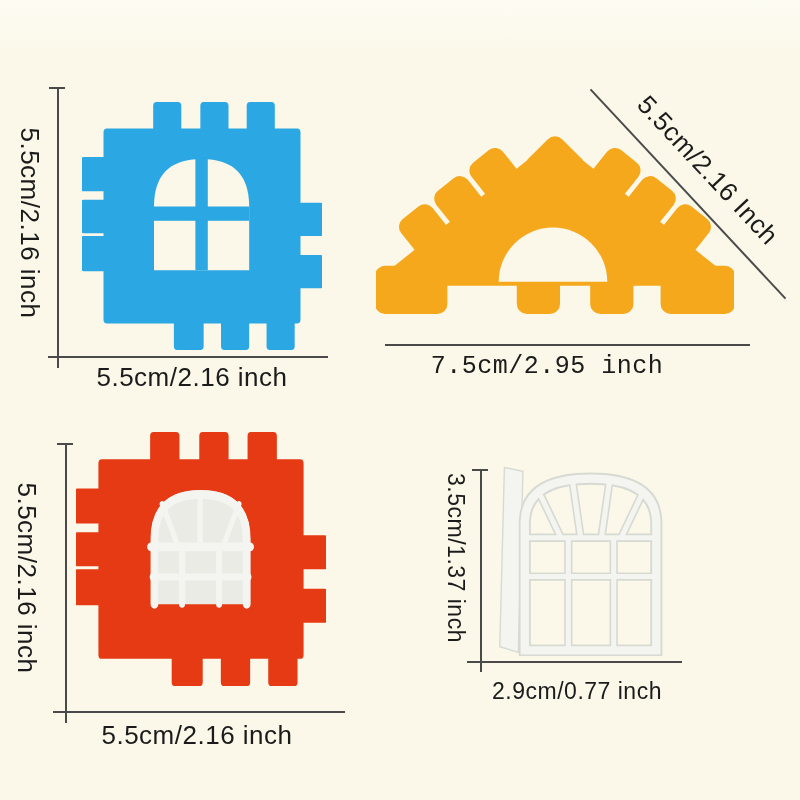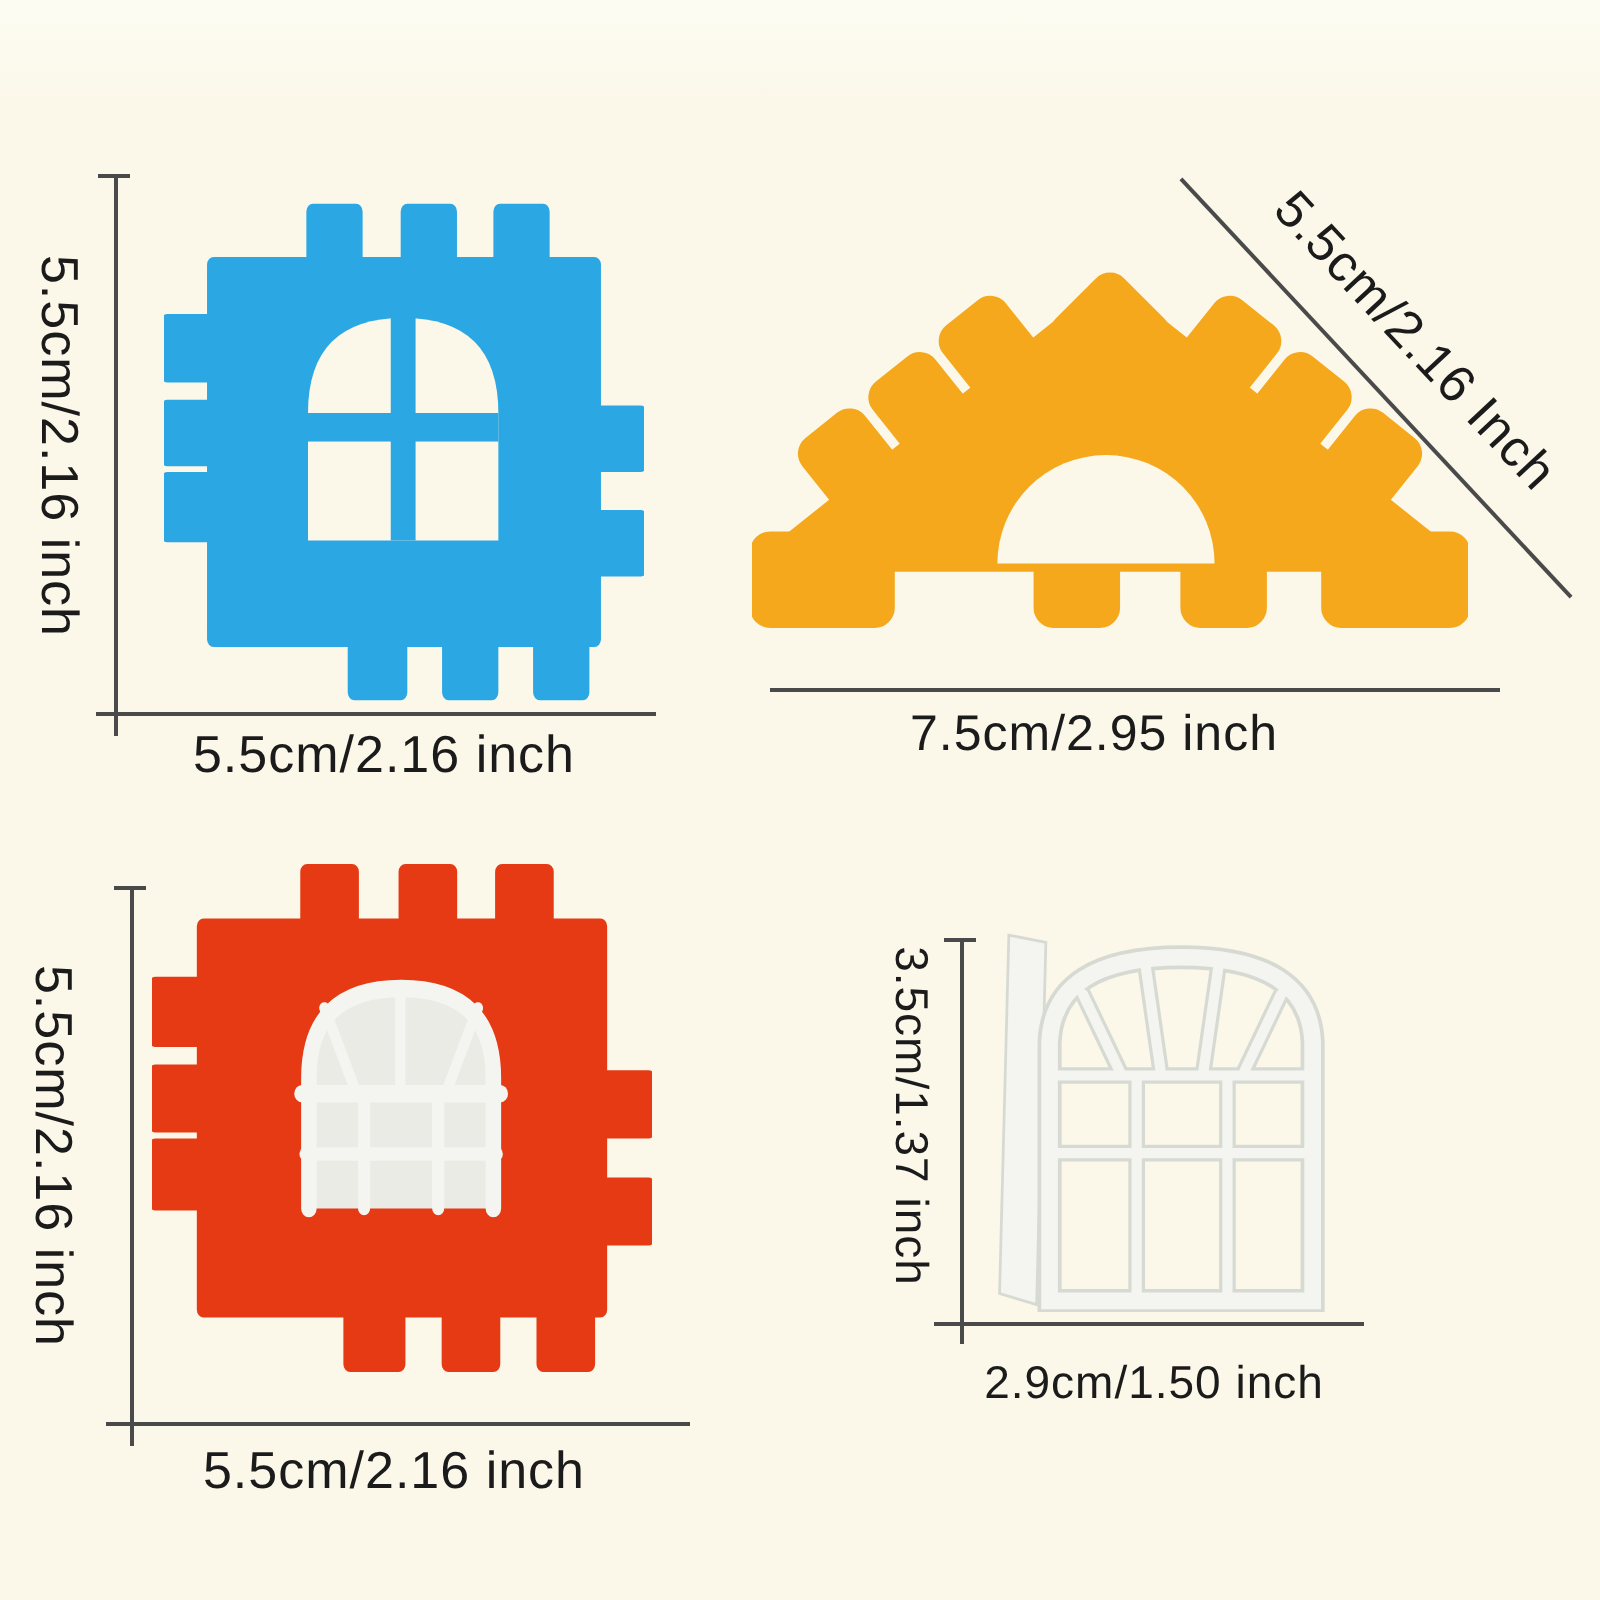--- a/index.html
+++ b/index.html
@@ -12,21 +12,21 @@
   .piece{position:absolute;}
   .dim-line{position:absolute;background:#4a4a4a;}
   .dim-line.h{height:2px;}
   .dim-line.v{width:2px;}
   .tick{position:absolute;background:#4a4a4a;}
   .dim-label{
     position:absolute;color:#1b1b1b;text-align:center;
     font-size:26px;letter-spacing:0.5px;line-height:30px;white-space:nowrap;
   }
   .dim-label.small{font-size:23px;}
-  .dim-label.mid{font-size:25px;}
+  .dim-label.mid{font-size:25px;font-family:Liberation Mono, monospace;}
   .rot90{transform:rotate(90deg);}
   .rot47{transform:rotate(47deg);}
 </style>
 </head>
 <body>
 
 <div class="stage">
 
   <svg class="piece" viewBox="0 0 290 265" preserveAspectRatio="none" style="left:82px;top:100px;width:240px;height:252px">
     <g stroke-width="8" stroke-linejoin="round" fill="#2ba7e3" stroke="#2ba7e3">
@@ -116,15 +116,15 @@
     <use href="#wmul" fill="none" stroke-width="9" stroke-linecap="round" stroke="#d7dad2"></use>
     <use href="#wfrm" fill="none" stroke-width="9" stroke="#f4f5f1"></use>
     <use href="#wmul" fill="none" stroke-width="5.5" stroke-linecap="round" stroke="#f4f5f1"></use>
   </svg>
 
   <div class="dim-line v" style="left:480px;top:470px;height:202px"></div>
   <div class="tick" style="left:472px;top:469px;width:16px;height:2px"></div>
   <div class="dim-line h" style="left:467px;top:661px;width:215px"></div>
 
   <div class="dim-label small rot90" style="left:361px;top:543px;width:190px;height:30px">3.5cm/1.37 inch</div>
-  <div class="dim-label small" style="left:447px;top:676px;width:260px;height:30px">2.9cm/1.50 inch</div>
+  <div class="dim-label small" style="left:447px;top:676px;width:260px;height:30px">2.9cm/0.77 inch</div>
 
 </div>
 
 </body></html>

